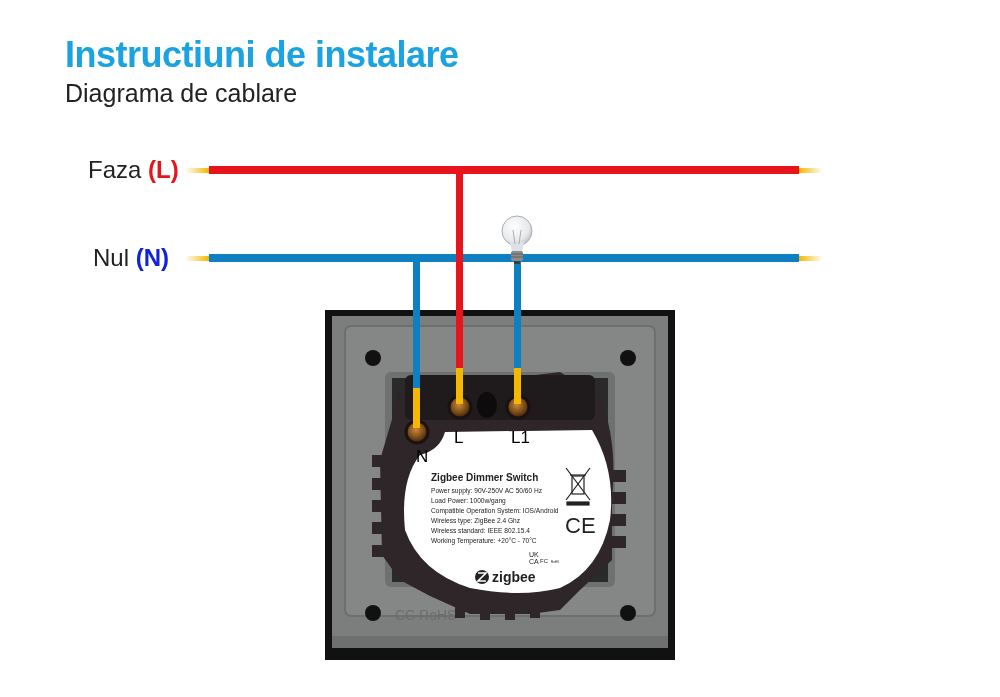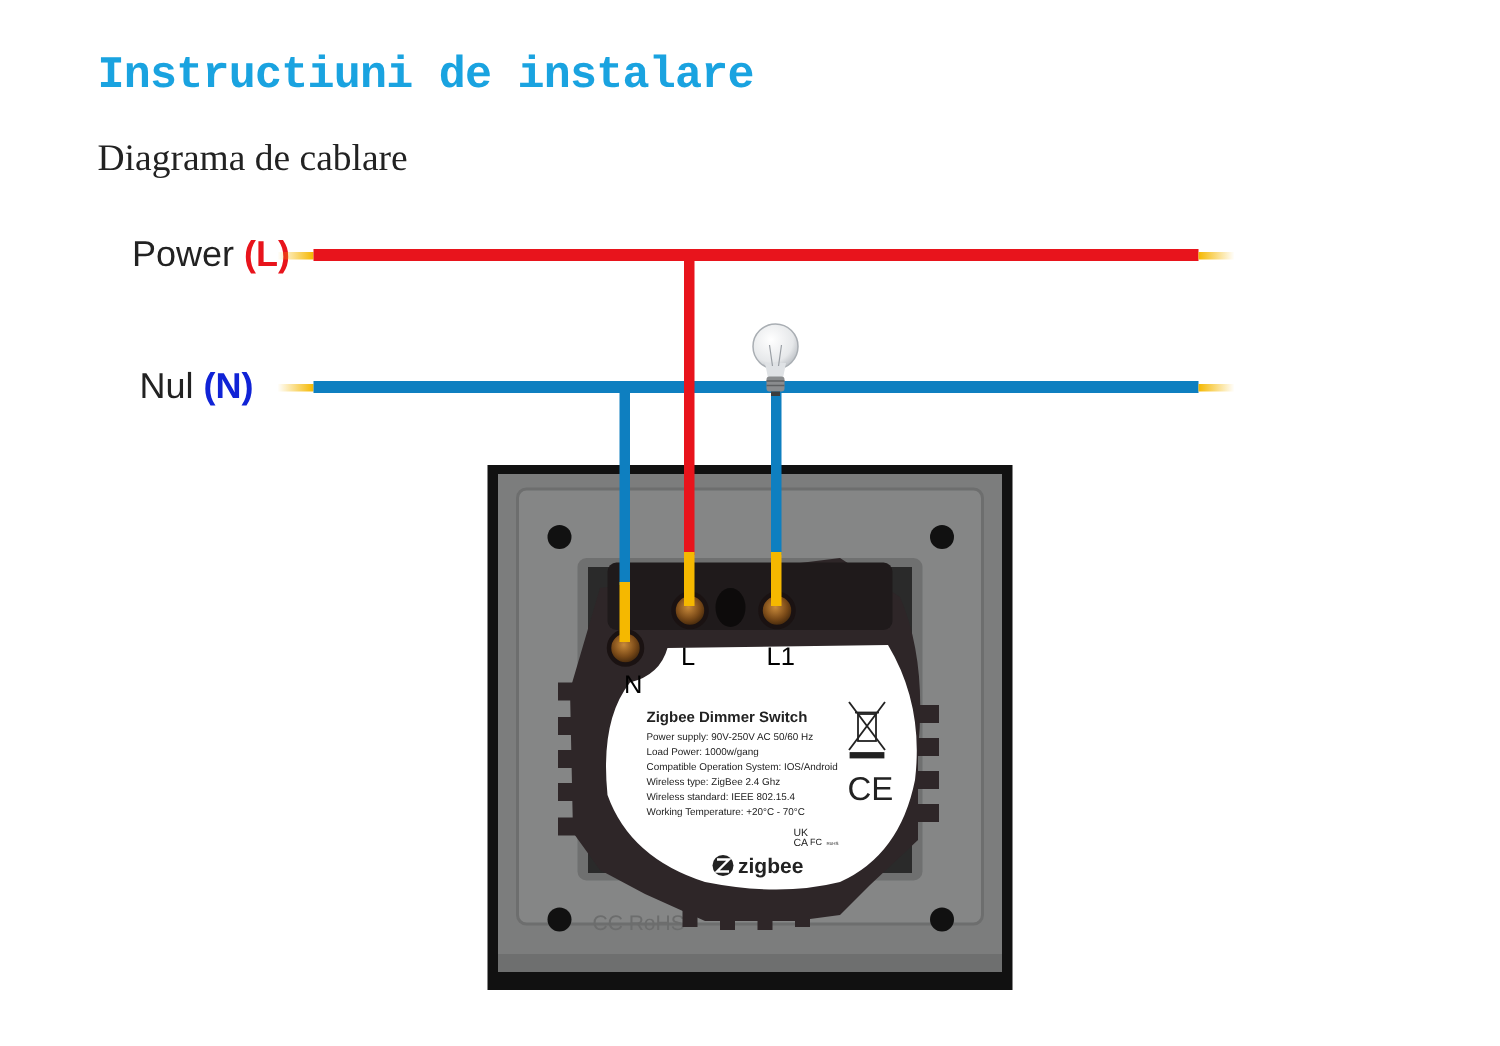--- a/index.html
+++ b/index.html
@@ -1,31 +1,31 @@
 <!DOCTYPE html>
 <html><head>
 <meta charset="utf-8">
 <style>
   html,body{margin:0;padding:0;background:#fff;}
   body{width:1000px;height:697px;position:relative;overflow:hidden;font-family:"DejaVu Sans","Liberation Sans",sans-serif;}
-  .title{position:absolute;left:65px;top:34px;font-size:30px;font-weight:bold;color:#1aa3e0;letter-spacing:-0.5px;font-family:Liberation Mono, monospace;}
-  .subtitle{position:absolute;left:65px;top:92px;font-size:25px;color:#222;font-family:Liberation Serif, serif;}
+  .title{position:absolute;left:65px;top:34px;font-size:36px;font-weight:bold;color:#1aa3e0;letter-spacing:-0.5px;font-family:Liberation Sans, sans-serif;}
+  .subtitle{position:absolute;left:65px;top:79px;font-size:25px;color:#222;font-family:Liberation Sans, sans-serif;}
   .wlabel{position:absolute;font-size:24px;color:#222;font-family:"Liberation Sans",sans-serif;}
   .wlabel b{font-weight:bold;}
   svg.diagram{position:absolute;left:0;top:0;}
   .lbl{font-family:"Liberation Sans",sans-serif;}
 </style>
 </head>
 <body>
 
 <div class="title">Instructiuni de instalare</div>
 <div class="subtitle">Diagrama de cablare</div>
 
 <div class="wlabel" style="left:88px;top:156px;">
-  <span>Power</span>
+  <span>Faza</span>
   <b style="color:#e8141c">(L)</b>
 </div>
 <div class="wlabel" style="left:93px;top:244px;text-align:right;">
   <span>Nul</span>
   <b style="color:#1023d6">(N)</b>
 </div>
 
 <svg class="diagram" width="1000" height="697" viewBox="0 0 1000 697">
   <defs>
     <linearGradient id="tipL" x1="1" x2="0" y1="0" y2="0">

